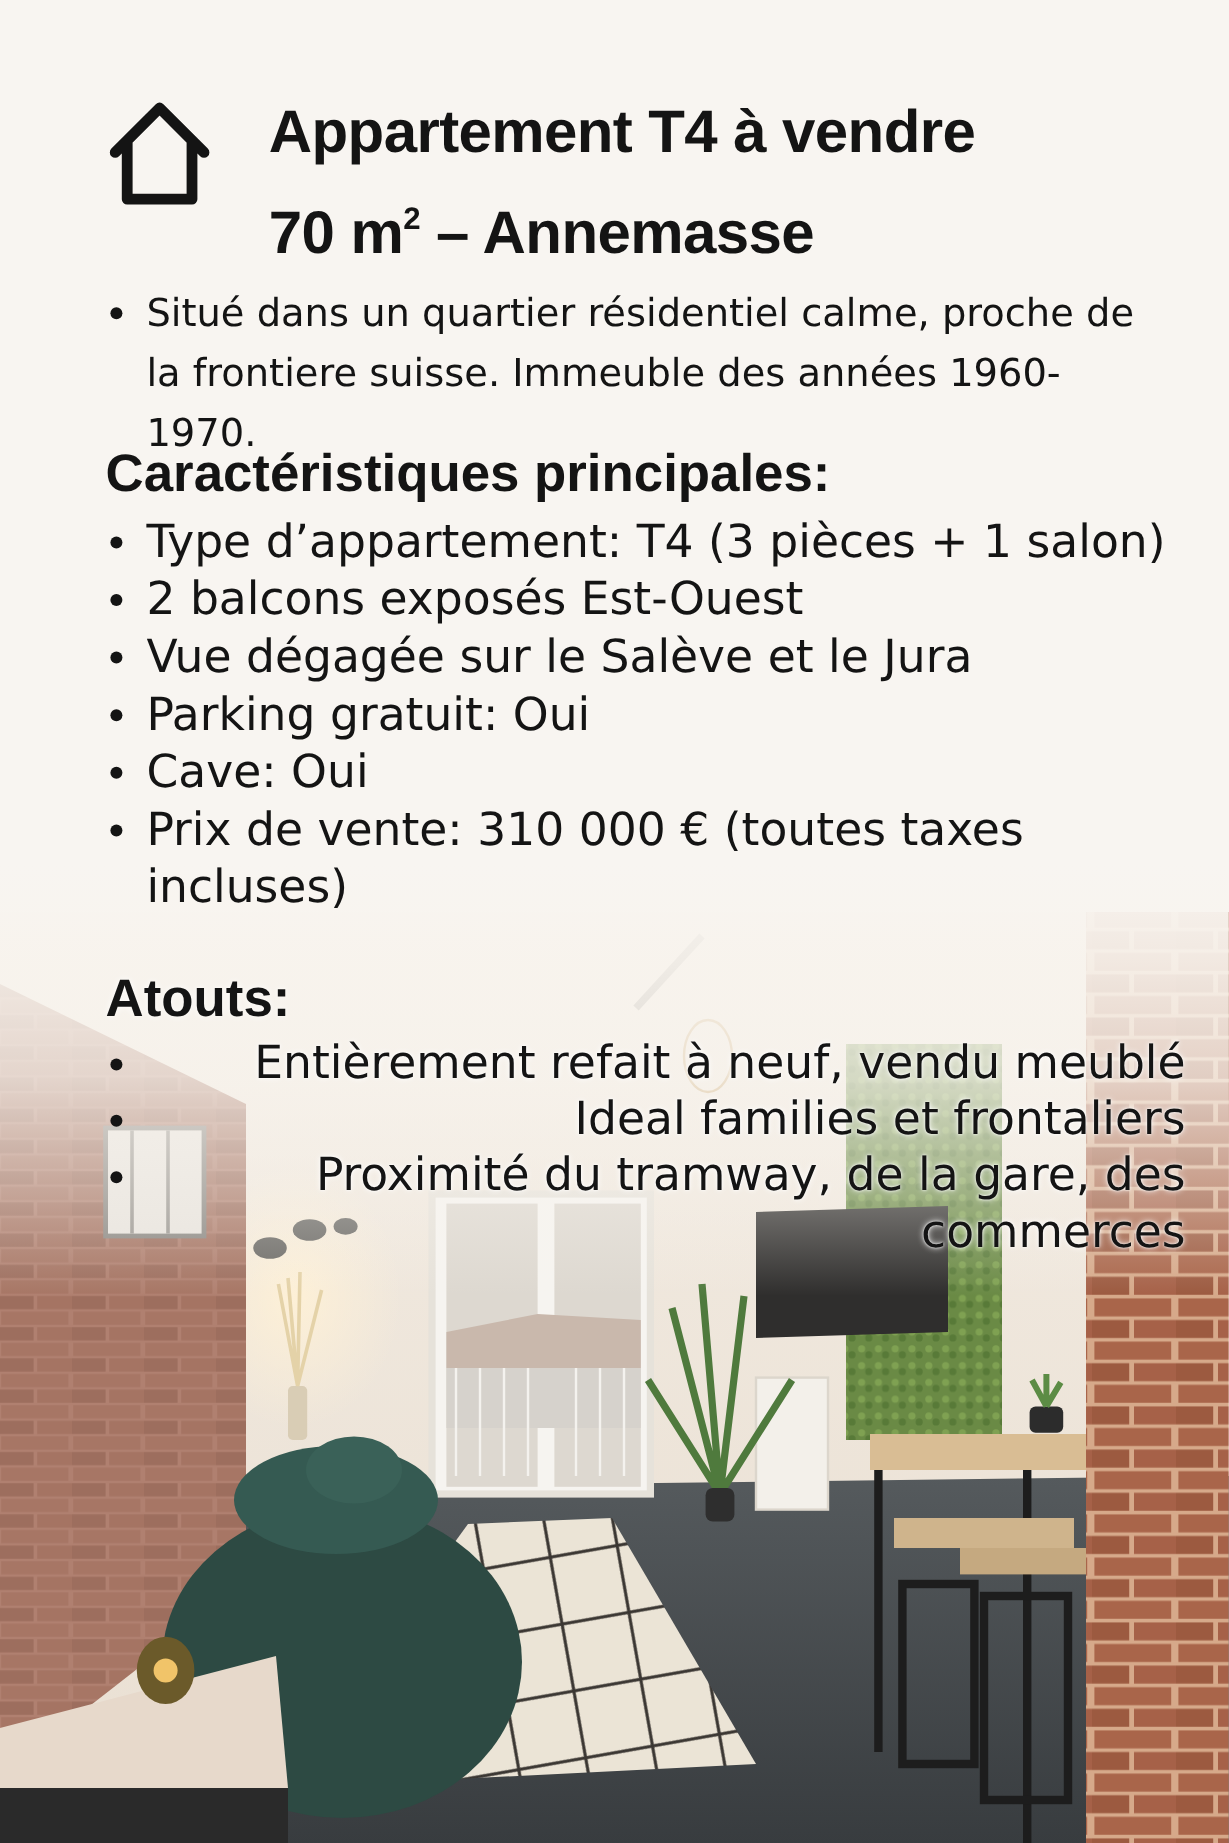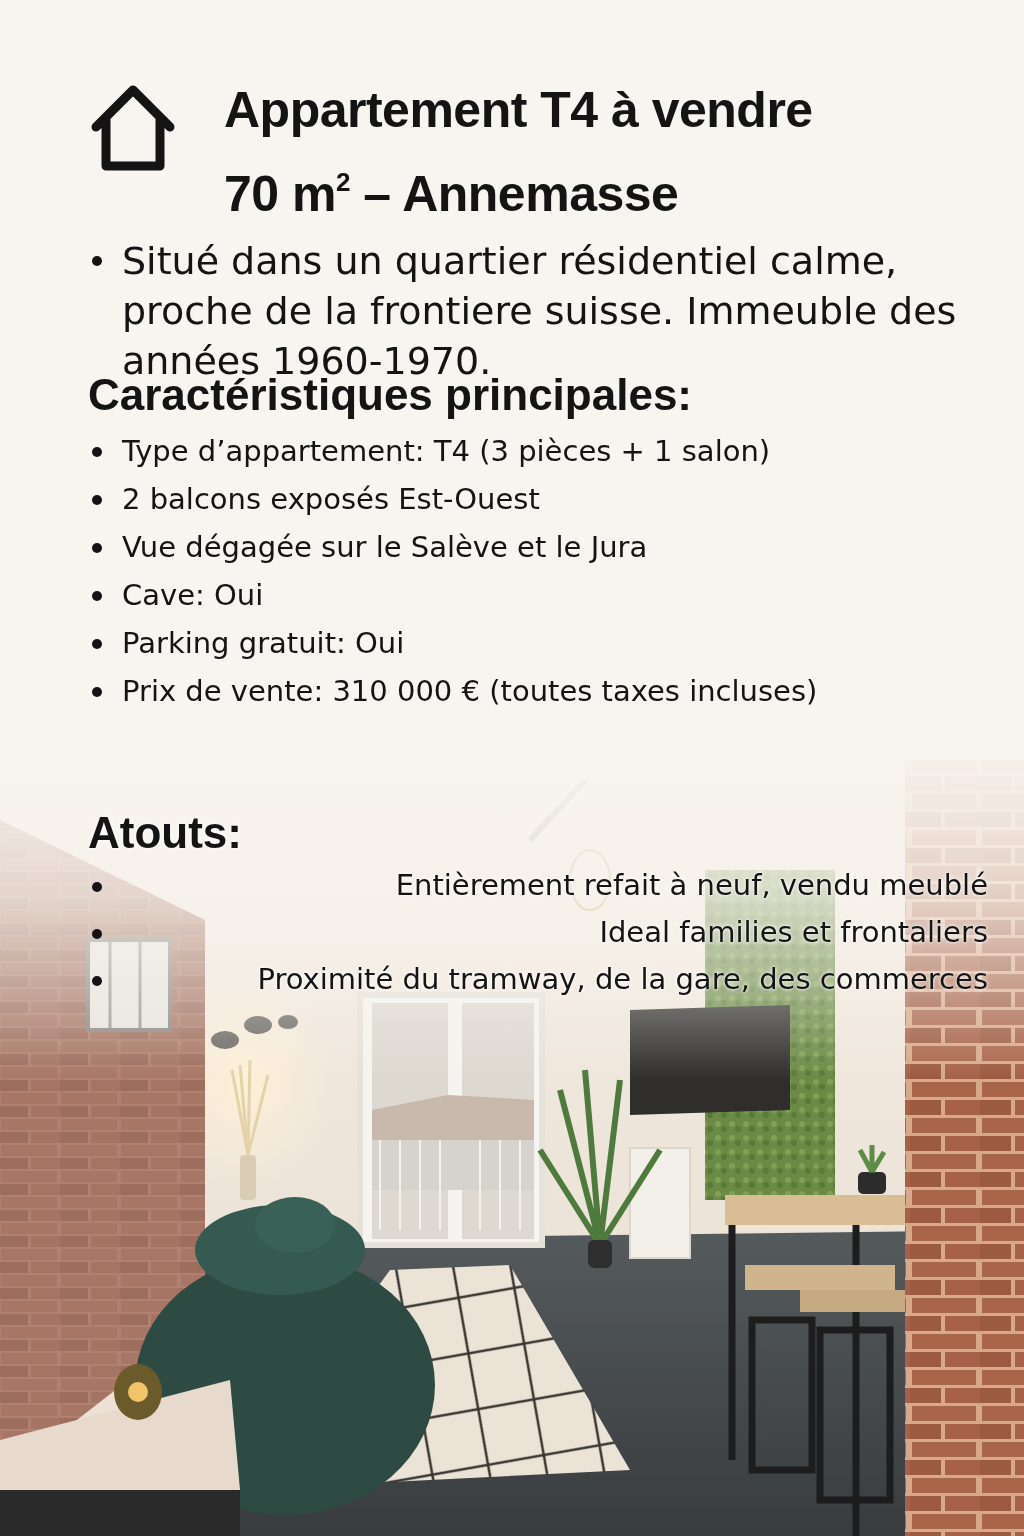--- a/index.html
+++ b/index.html
@@ -23,27 +23,27 @@
   }
   .content { position: absolute; left: 0; top: 0; width: 1024px; }
   .title-row { position: absolute; left: 88px; top: 82px; display: flex; }
   .house-icon { width: 90px; height: 92px; margin-right: 30px; margin-top: 0px; }
   .title {
     font-family: "Liberation Sans", sans-serif; font-weight: 700;
     font-size: 50px; line-height: 72px; letter-spacing: -0.5px; margin-top: -8px; margin-left: 16px;
   }
   .title sup { font-size: 26px; vertical-align: 20px; }
   ul { list-style: none; margin: 0; padding: 0; }
-  li { position: relative; padding-left: 34px; font-size: 29px; line-height: 48px; }
+  li { position: relative; padding-left: 34px; font-size: 38px; line-height: 48px; }
   li::before {
     content: ""; position: absolute; left: 4px; top: 20px; width: 10px; height: 10px;
     border-radius: 50%; background: #141414;
   }
   .intro { position: absolute; left: 88px; top: 236px; width: 880px; }
-  .intro li { line-height: 50px; font-size: 38px; }
+  .intro li { line-height: 50px; font-size: 32px; }
   .h2 { position: absolute; left: 88px; font-family: "Liberation Sans", sans-serif; font-weight: 700; font-size: 44px; }
   .h-car { top: 370px; }
   .list-car { position: absolute; left: 88px; top: 427px; width: 900px; }
   .h-atouts { top: 808px; text-shadow: 0 0 6px rgba(255,255,255,0.9); }
   .list-atouts { position: absolute; left: 88px; top: 862px; width: 900px; }
   .list-atouts li { text-shadow: 0 0 5px rgba(255,255,255,0.95), 0 0 2px #fff; line-height: 47px; text-align: right; }
 </style>
 </head>
 <body>
 
@@ -174,22 +174,22 @@
 
   <ul class="intro">
     <li>Situé dans un quartier résidentiel calme, proche de la frontiere suisse. Immeuble des années 1960-1970.</li>
   </ul>
 
   <div class="h2 h-car">Caractéristiques principales:</div>
   <ul class="list-car">
     <li>Type d’appartement: T4 (3 pièces + 1 salon)</li>
     <li>2 balcons exposés Est-Ouest</li>
     <li>Vue dégagée sur le Salève et le Jura</li>
+    <li>Parking gratuit: Oui</li>
     <li>Cave: Oui</li>
-    <li>Parking gratuit: Oui</li>
     <li>Prix de vente: 310 000 € (toutes taxes incluses)</li>
   </ul>
 
   <div class="h2 h-atouts">Atouts:</div>
   <ul class="list-atouts">
     <li>Entièrement refait à neuf,  vendu meublé</li>
     <li>Ideal families et frontaliers</li>
     <li>Proximité du tramway, de la gare, des commerces</li>
   </ul>
 </div>

